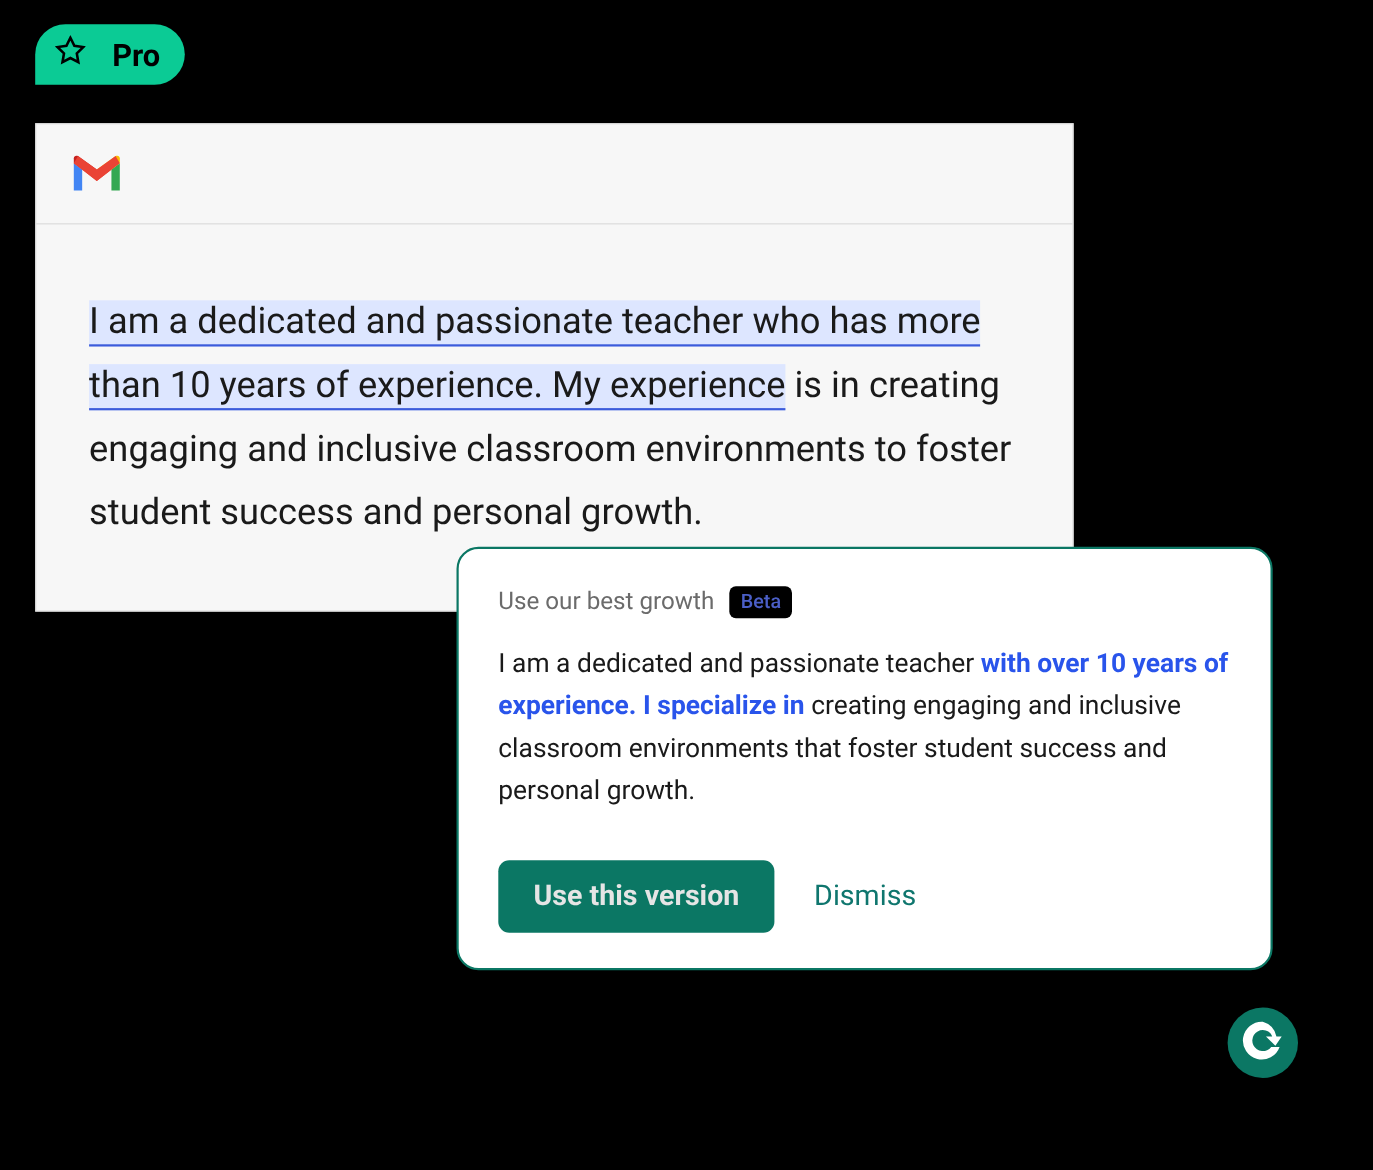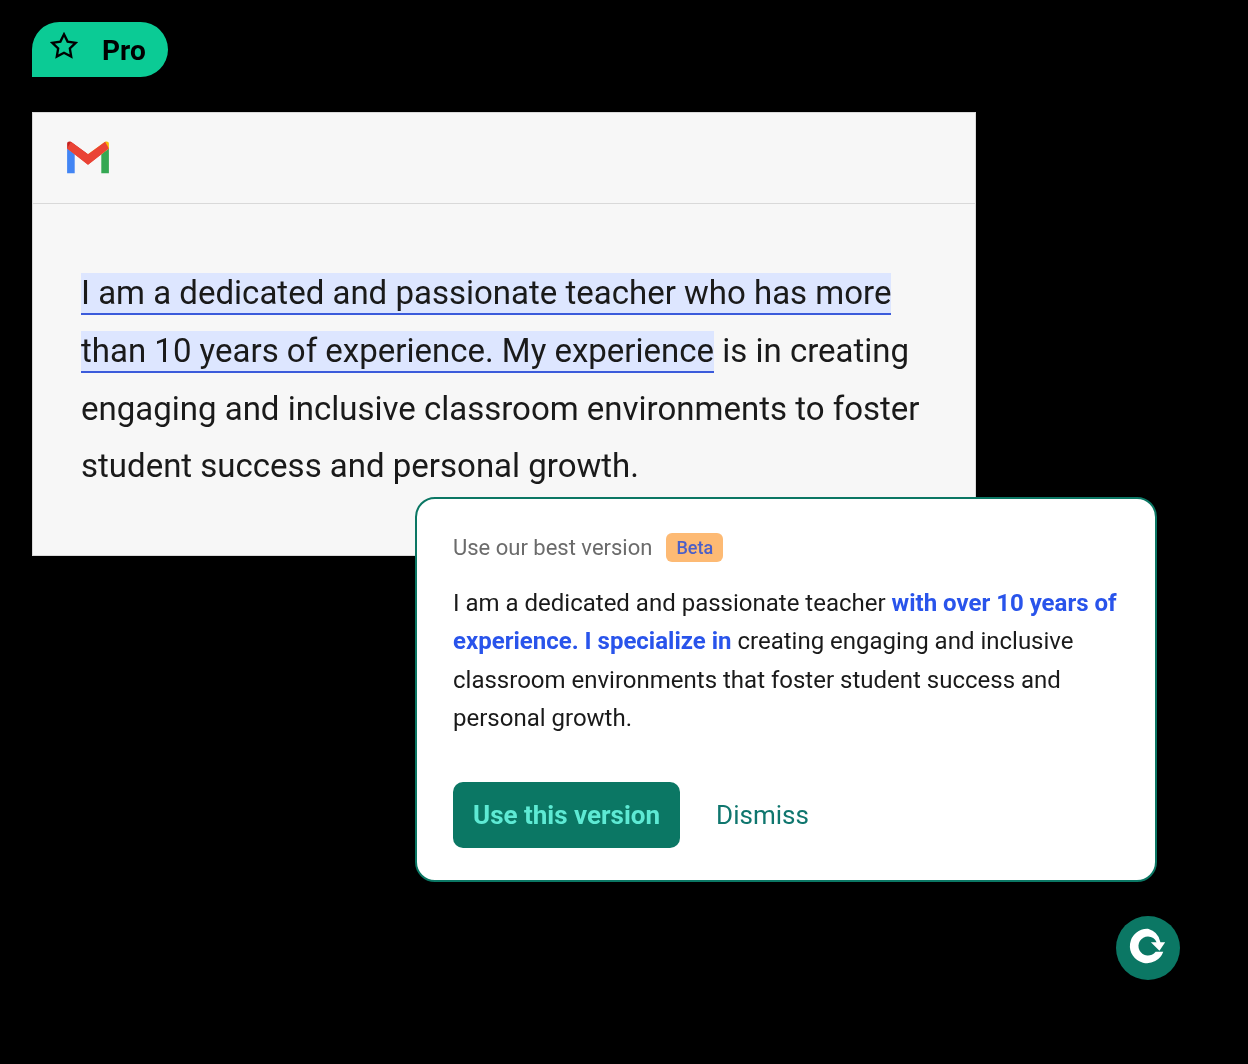--- a/index.html
+++ b/index.html
@@ -88,21 +88,21 @@
       margin-bottom: 22px;
     }
     
     .suggestion-title {
       color: #6B6B6B;
       font-size: 22px;
       font-weight: 400;
     }
     
     .beta-badge {
-      background: #fdba74;
+      background: #000000;
       color: #4B5FC7;
       padding: 4px 10px;
       border-radius: 6px;
       font-size: 18px;
       font-weight: 500;
     }
     
     .suggestion-text {
       font-size: 24px;
       line-height: 1.6;
@@ -116,23 +116,23 @@
     }
     
     .suggestion-actions {
       display: flex;
       align-items: center;
       gap: 36px;
     }
     
     .use-button {
       background: #0B7764;
-      color: #5eead4;
+      color: #e5e5e5;
       border: none;
-      padding: 18px 20px;
+      padding: 18px 32px;
       border-radius: 10px;
       font-size: 26px;
       font-weight: 700;
       cursor: pointer;
       font-family: inherit;
     }
     
     .dismiss-button {
       background: none;
       border: none;
@@ -186,21 +186,21 @@
       </svg>
     </span>
   </div>
   <div class="gmail-body">
     <span class="highlighted">I am a dedicated and passionate teacher who has more than 10 years of experience. My experience</span><span> is in creating engaging and inclusive classroom environments to foster student success and personal growth.</span>
   </div>
 </div>
 
 <div class="suggestion-card">
   <div class="suggestion-header">
-    <span class="suggestion-title">Use our best version</span>
+    <span class="suggestion-title">Use our best growth</span>
     <span class="beta-badge">Beta</span>
   </div>
   <div class="suggestion-text">
     <span>I am a dedicated and passionate teacher </span><span class="suggestion-highlight">with over 10 years of experience. I specialize in</span><span> creating engaging and inclusive classroom environments that foster student success and personal growth.</span>
   </div>
   <div class="suggestion-actions">
     <button class="use-button">Use this version</button>
     <button class="dismiss-button">Dismiss</button>
   </div>
 </div>

